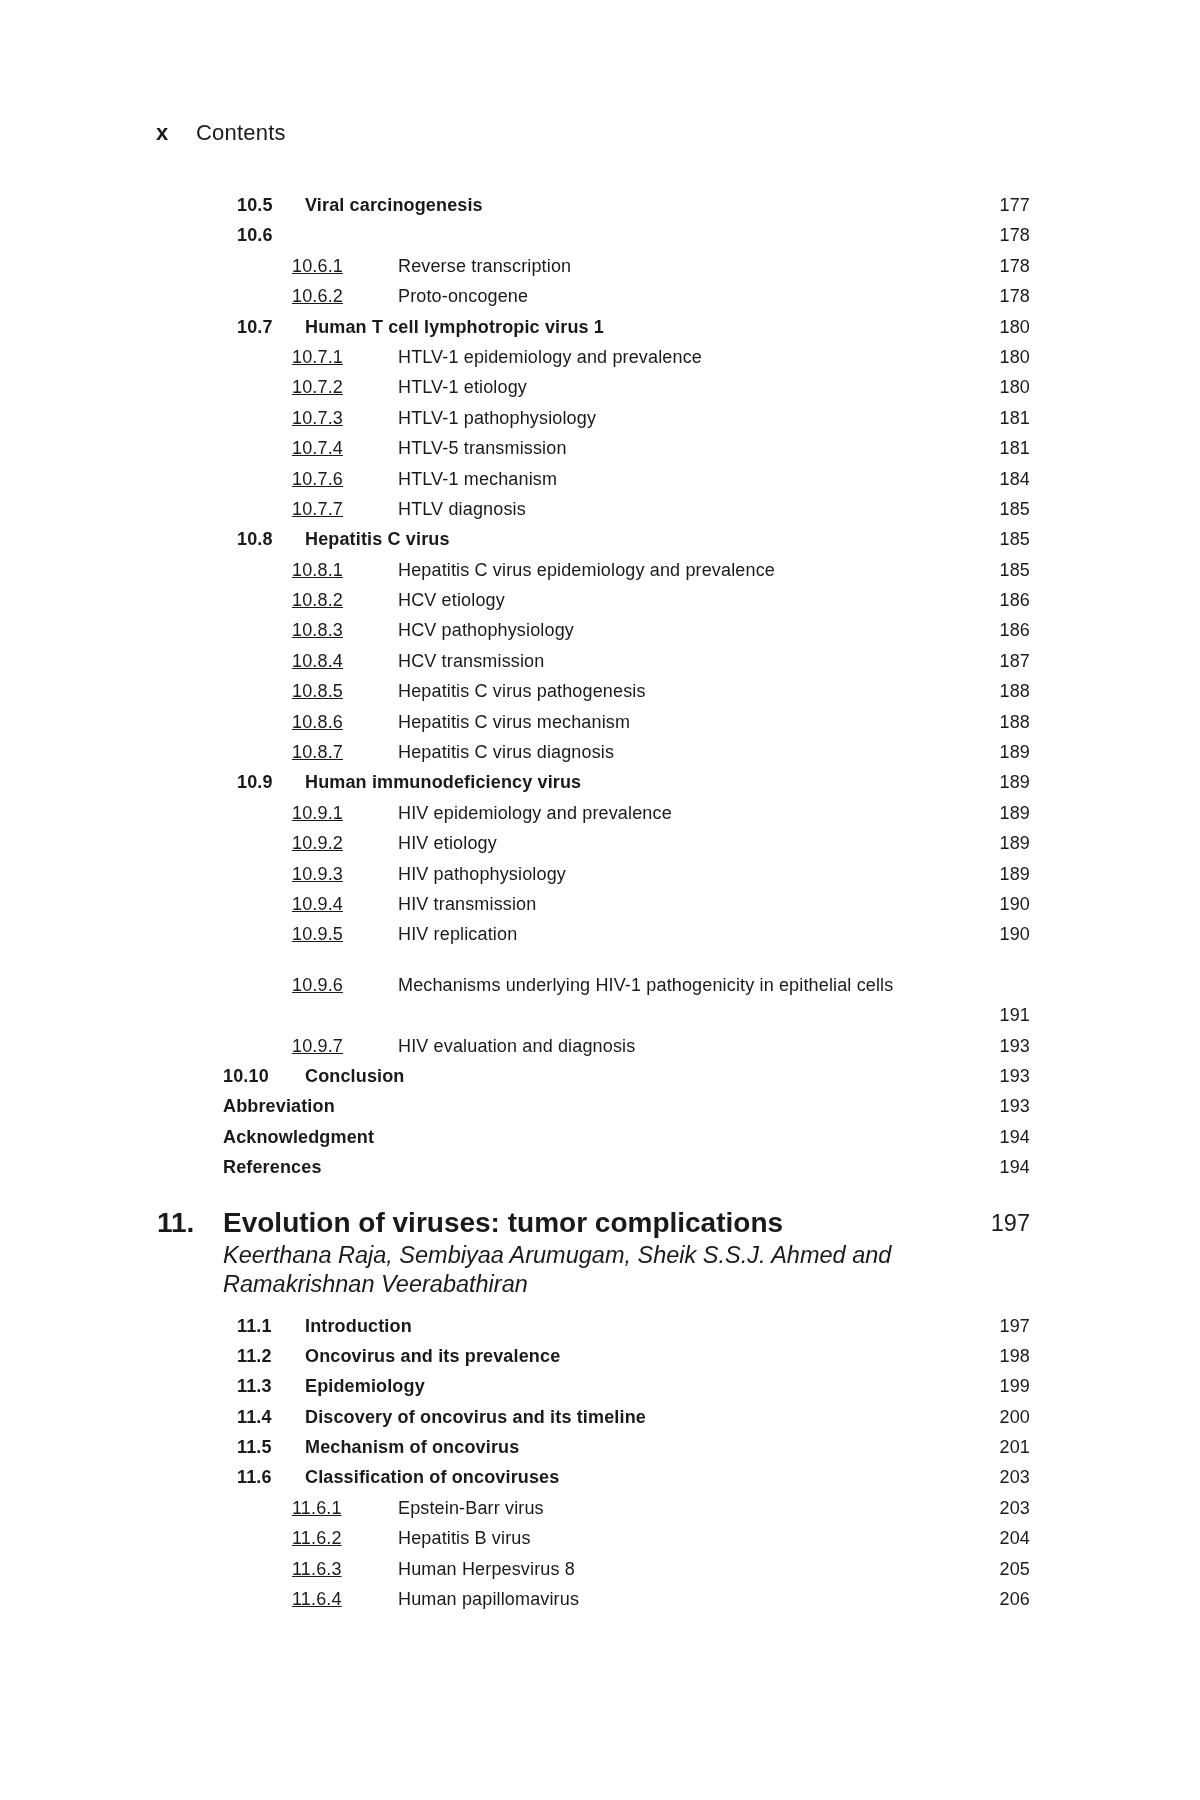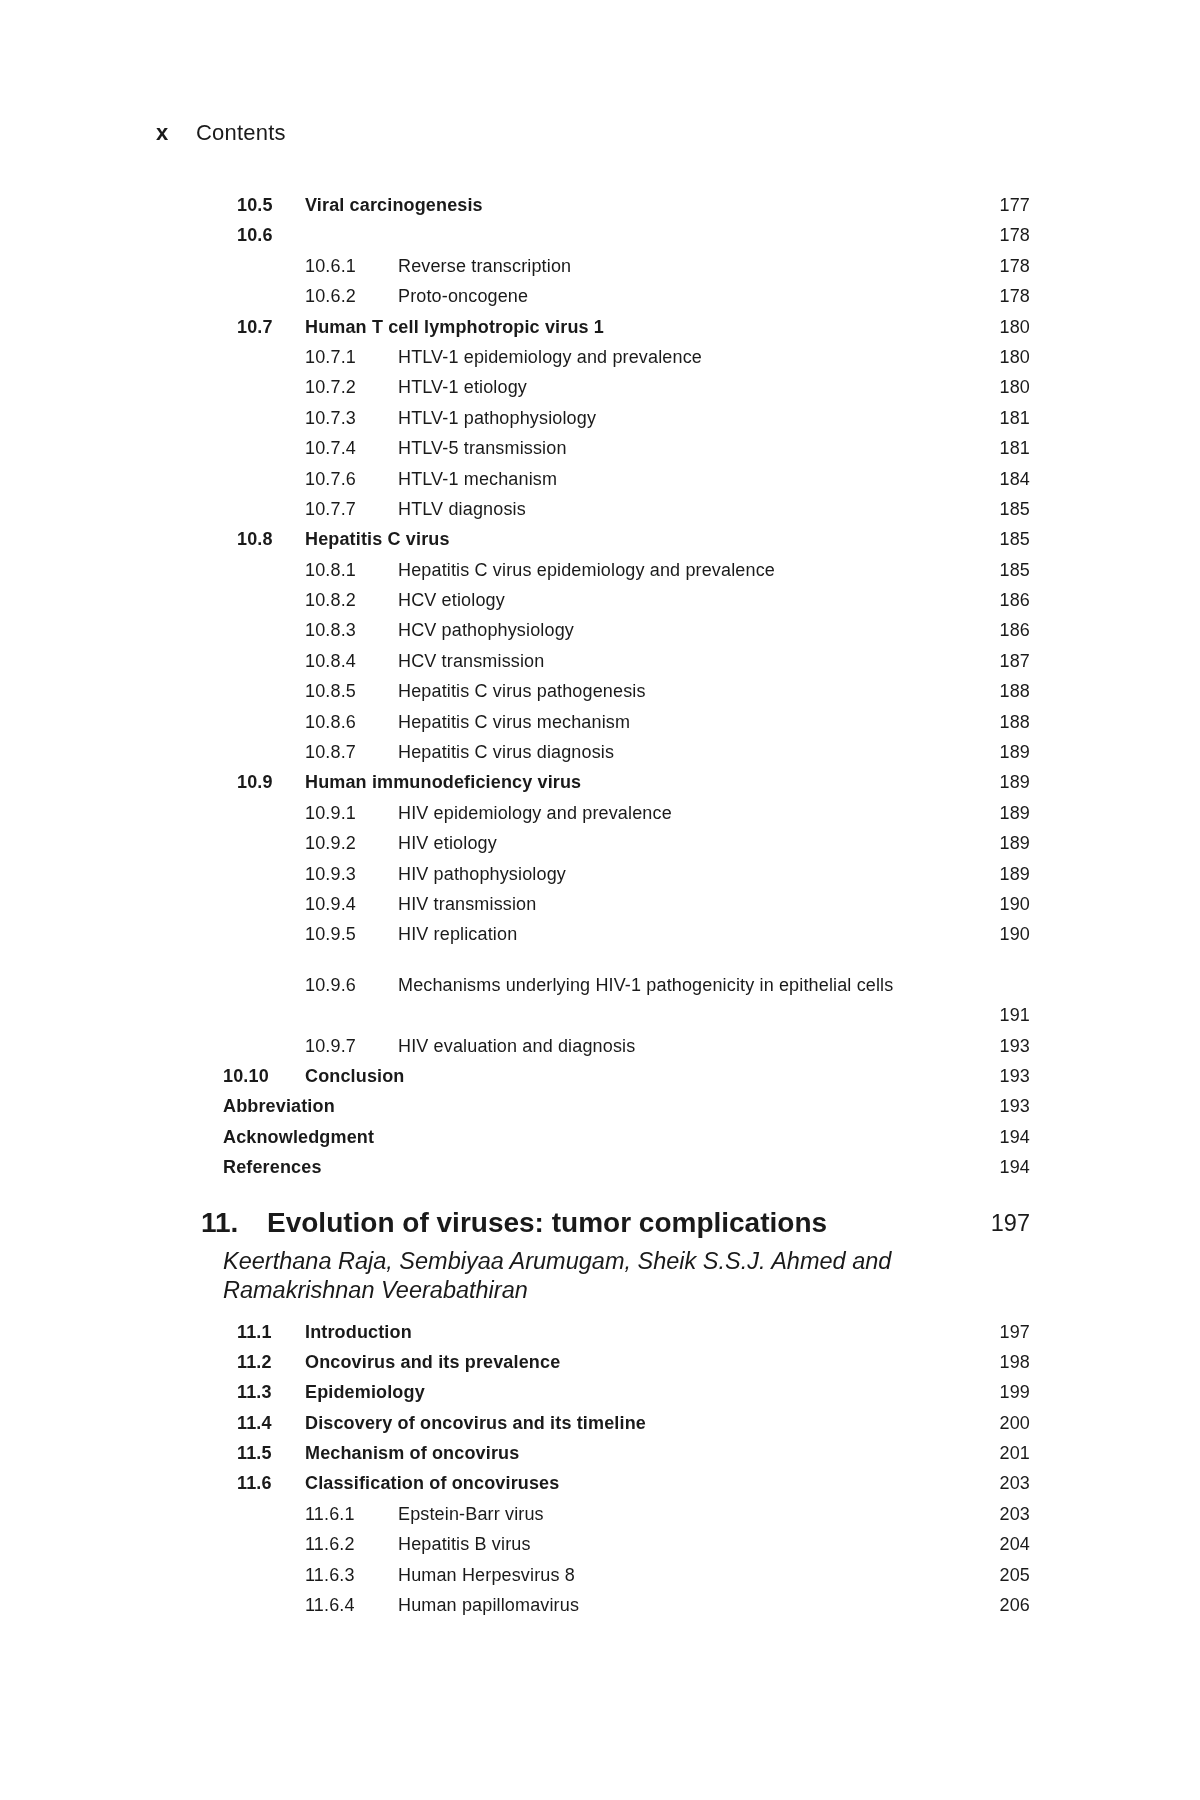--- a/index.html
+++ b/index.html
@@ -20,41 +20,41 @@
       position: relative; height: 30.4px; line-height: 30.4px;
       font-size: 18px; white-space: nowrap; letter-spacing: 0.15px;
     }
     .row.bold { font-weight: bold; }
     .row .num { position: absolute; }
     .row .txt { position: absolute; }
     .row .pg { position: absolute; right: 170px; text-align: right; font-weight: normal; }
 
     .lvl2 .num { left: 237px; }
     .lvl2 .txt { left: 305px; }
-    .lvl3 .num { left: 305px; }
+    .lvl3 .num { left: 292px; text-decoration: underline; }
     .lvl3 .txt { left: 398px; }
     .lvl2w .num { left: 223px; }
     .lvl2w .txt { left: 305px; }
     .lvl-back .txt { left: 223px; }
     .wrap2 { height: 60.8px; margin-top: 20px; }
     .wrap2 .txt { white-space: normal; width: 540px; line-height: 30.4px; }
     .wrap2 .pg { top: 30.4px; }
 
     .chapter {
       position: relative; margin-top: 22px; height: 36px; line-height: 36px;
-      font-size: 28px; font-weight: 600; margin-left: 44px;
+      font-size: 28px; font-weight: 600;
     }
     .chapter .num { position: absolute; left: 157px; }
     .chapter .txt { position: absolute; left: 223px; }
     .chapter .pg { position: absolute; right: 170px; font-size: 23.5px; font-weight: normal; }
 
     .authors {
       position: relative; margin-left: 223px; width: 720px;
       font-size: 23.5px; font-style: italic; line-height: 29px;
-      margin-top: 6px; margin-bottom: 12px;
+      margin-bottom: 12px;
     }
   </style>
 </head>
 <body>
 
 <div class="running-head">
   <span class="folio">x</span><span class="rh-title">Contents</span>
 </div>
 
 <div class="toc">

